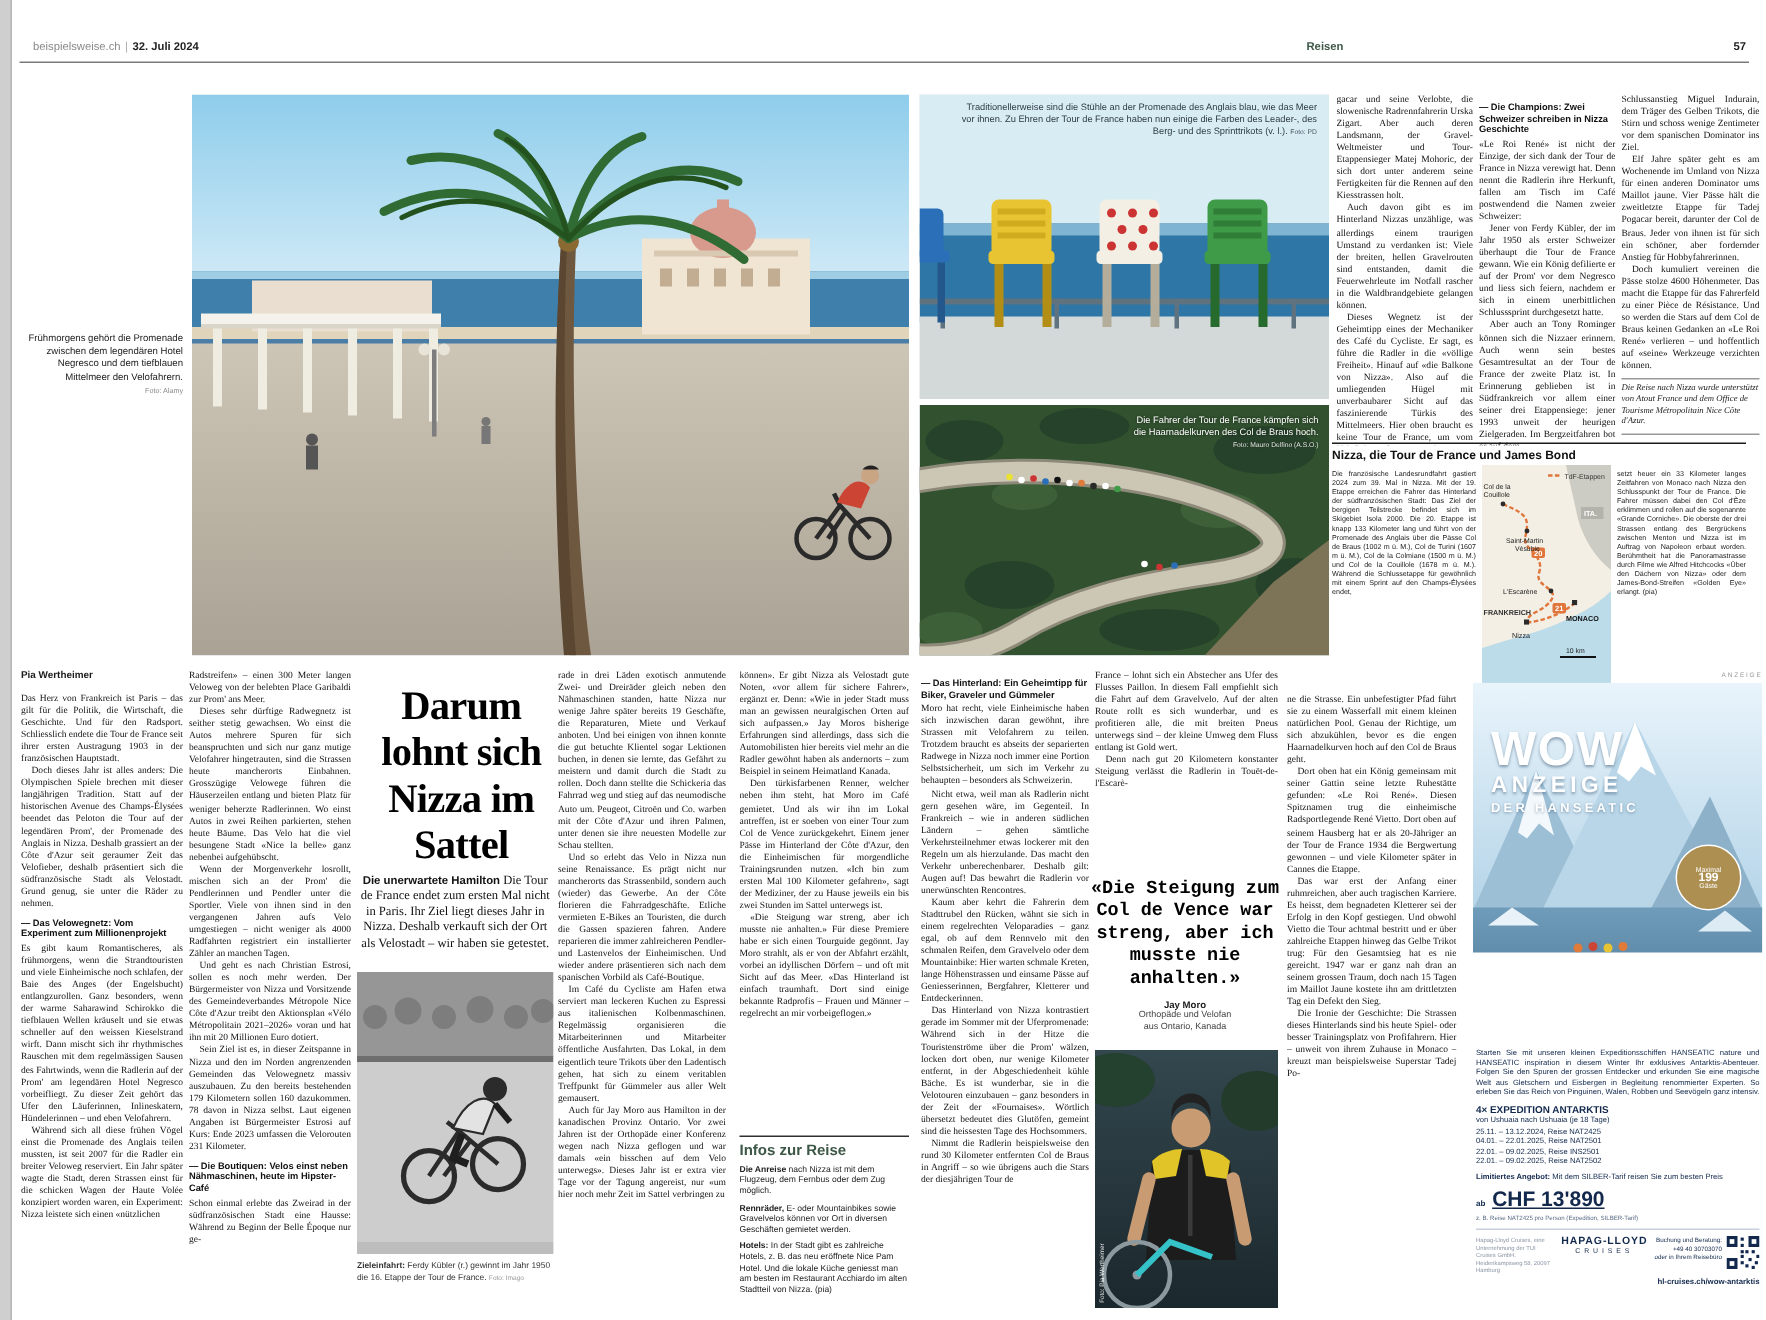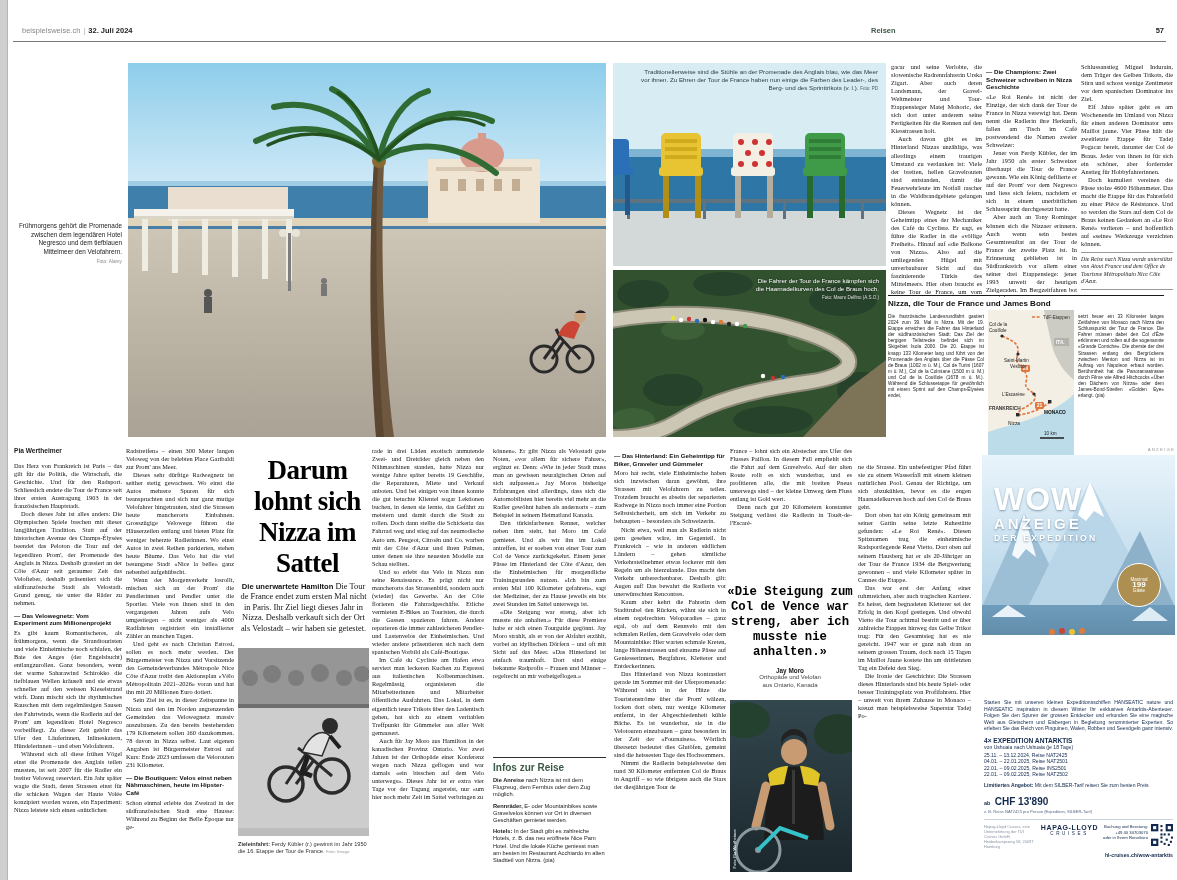--- a/index.html
+++ b/index.html
@@ -82,21 +82,21 @@
        display:flex;flex-direction:column;justify-content:center;font-size:4.6px;line-height:5.6px;}
   .ad-badge .n{font-size:8px;font-weight:bold;}
   .ad-body{position:absolute;left:2px;top:252px;width:189px;color:#12294d;}
   .ad-intro{font-size:5.1px;line-height:6.5px;text-align:justify;}
   .ad-offer-title{font-size:6.6px;font-weight:bold;margin-top:5px;}
   .ad-offer-sub{font-size:5.1px;margin-bottom:2px;}
   .ad-dep{font-size:5.1px;line-height:6.6px;}
   .ad-limited{font-size:5.1px;line-height:6.4px;margin-top:4px;}
   .ad-price-row{margin-top:3px;}
   .ad-price-row .ab{font-size:5.4px;font-weight:bold;}
-  .ad-price{font-size:10px;font-weight:bold;}
+  .ad-price{font-size:14px;font-weight:bold;text-decoration:underline;}
   .ad-price-note{font-size:4.1px;color:#5a6b85;}
   .ad-foot{margin-top:5px;border-top:1px solid #c7d0dc;padding-top:4px;display:flex;justify-content:space-between;}
   .ad-addr{width:52px;font-size:3.9px;line-height:5px;color:#8a94a5;}
   .ad-logo{text-align:center;color:#12294d;}
   .ad-logo .l1{font-size:7px;font-weight:bold;letter-spacing:.6px;}
   .ad-logo .l2{font-size:4.6px;letter-spacing:2.6px;}
   .ad-contact{text-align:right;font-size:4.2px;line-height:5.4px;color:#12294d;display:flex;gap:3px;}
   .ad-contact .qr{width:22px;height:22px;}
   .ad-link{text-align:right;font-size:5.2px;font-weight:bold;margin-top:3px;color:#12294d;}
   svg text{font-family:"Liberation Sans","DejaVu Sans",sans-serif;}
@@ -506,21 +506,21 @@
       <rect x="58" y="180" width="60" height="12" rx="6" fill="#1d262b"></rect>
       <circle cx="70" cy="177" r="3" fill="#e07b39"></circle>
         <circle cx="80" cy="176" r="3" fill="#cc4433"></circle>
       <circle cx="90" cy="177" r="3" fill="#e8c433"></circle>
         <circle cx="100" cy="176" r="3" fill="#e07b39"></circle>
       <path d="M40,200 C70,196 120,196 156,202" stroke="#9fc0d4" stroke-width="2" fill="none" opacity=".6"></path>
     </svg>
     <div class="ad-wow">
       <div class="w1">WOW</div>
       <div class="w2">ANZEIGE</div>
-      <div class="w3">DER EXPEDITION</div>
+      <div class="w3">DER HANSEATIC</div>
     </div>
     <div class="ad-badge">
       <span>Maximal</span>
       <span class="n">199</span>
       <span>Gäste</span>
     </div>
   </div>
   <div class="ad-body">
     <div class="ad-intro">Starten Sie mit unseren kleinen Expeditionsschiffen HANSEATIC nature und HANSEATIC inspiration in diesem Winter Ihr exklusives Antarktis-Abenteuer. Folgen Sie den Spuren der grossen Entdecker und erkunden Sie eine magische Welt aus Gletschern und Eisbergen in Begleitung renommierter Experten. So erleben Sie das Reich von Pinguinen, Walen, Robben und Seevögeln ganz intensiv.</div>
     <div class="ad-offer-title">4× EXPEDITION ANTARKTIS</div>

